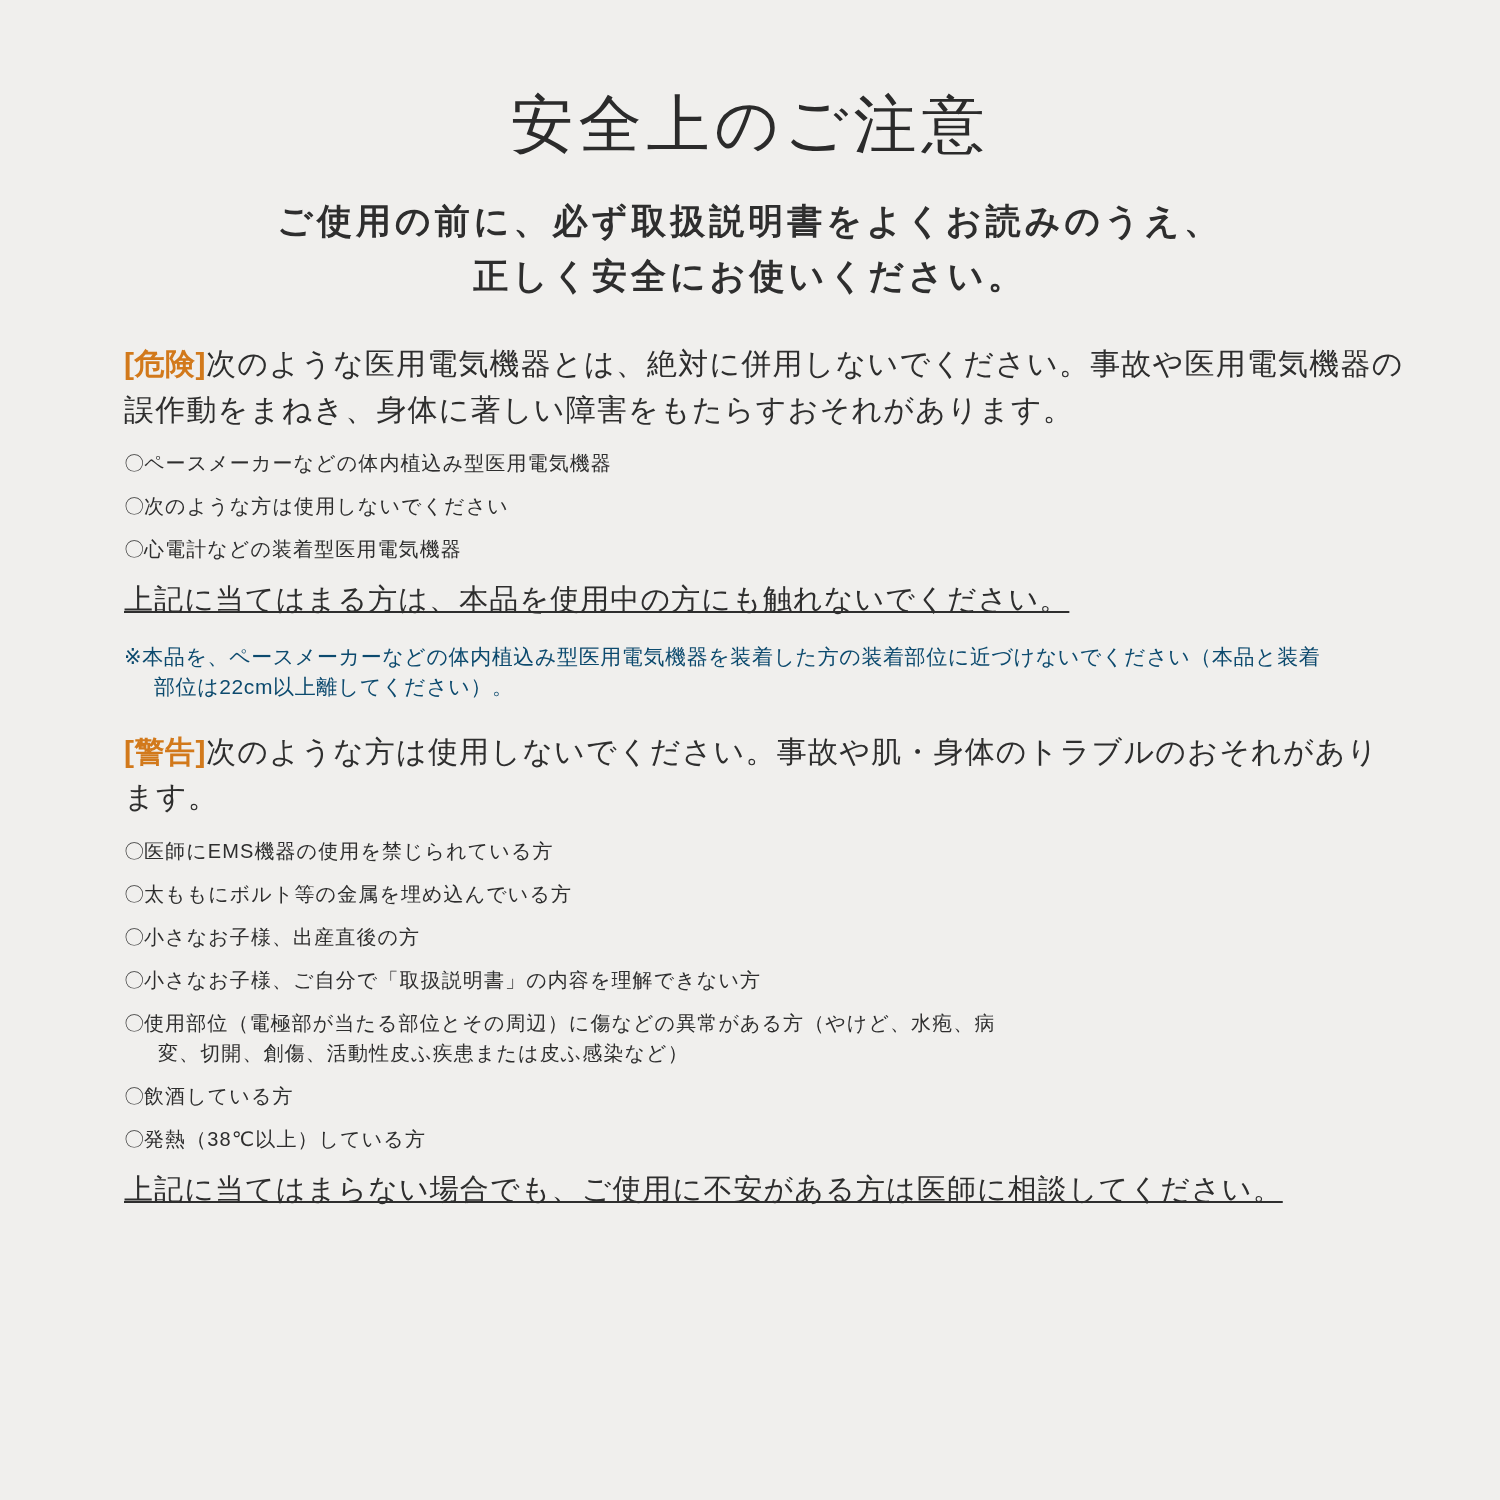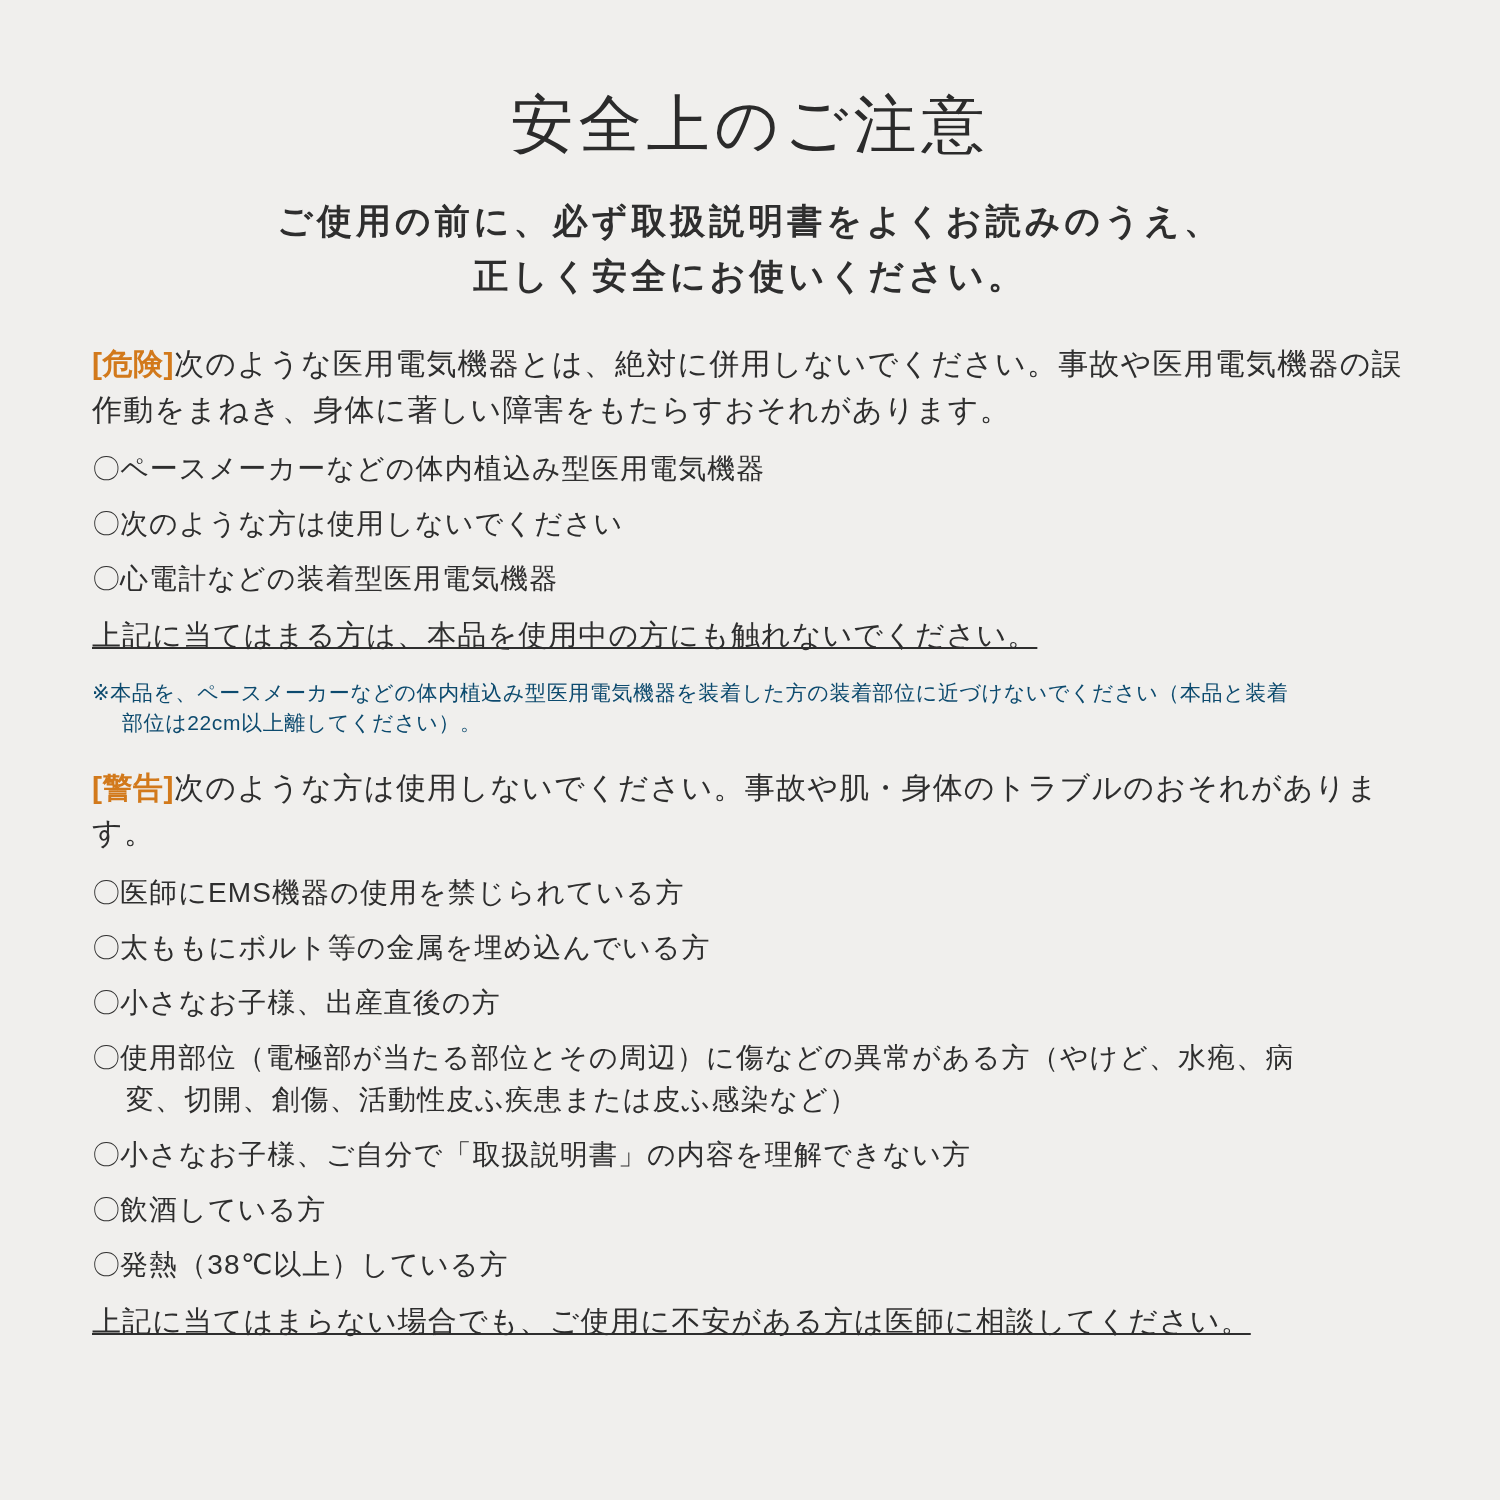--- a/index.html
+++ b/index.html
@@ -34,36 +34,37 @@
     text-align: center;
     font-size: 35px;
     letter-spacing: 4px;
     line-height: 1.55;
     color: #2e2e2e;
     margin: 0 0 38px 0;
     font-weight: bold;
   }
   .block {
     margin-bottom: 6px;
+    margin-left: 32px;
   }
   .lead {
     font-size: 30px;
     line-height: 1.52;
     letter-spacing: 1.2px;
     color: #2e2e2e;
     text-indent: 0;
     margin: 0 0 16px 0;
   }
   .tag {
     color: #d2791b;
     font-weight: 700;
     letter-spacing: 0.5px;
   }
   .item {
-    font-size: 28px;
+    font-size: 20px;
     line-height: 1.5;
     letter-spacing: 1.1px;
     color: #2e2e2e;
     margin: 0 0 13px 0;
     padding-left: 0;
   }
   .item .circ {
     letter-spacing: 0;
   }
   .item .cont {
@@ -116,21 +117,21 @@
       <div class="cont">部位は22cm以上離してください）。</div>
     </div>
   </div>
 
   <div class="block">
     <p class="lead"><span class="tag">[警告]</span><span>次のような方は使用しないでください。事故や肌・身体のトラブルのおそれがあります。</span></p>
 
     <p class="item"><span class="circ">〇</span><span>医師にEMS機器の使用を禁じられている方</span></p>
     <p class="item"><span class="circ">〇</span><span>太ももにボルト等の金属を埋め込んでいる方</span></p>
     <p class="item"><span class="circ">〇</span><span>小さなお子様、出産直後の方</span></p>
+    <p class="item"><span class="circ">〇</span><span>小さなお子様、ご自分で「取扱説明書」の内容を理解できない方</span></p>
     <p class="item"><span class="circ">〇</span><span>使用部位（電極部が当たる部位とその周辺）に傷などの異常がある方（やけど、水疱、病</span><span class="cont">変、切開、創傷、活動性皮ふ疾患または皮ふ感染など）</span></p>
-    <p class="item"><span class="circ">〇</span><span>小さなお子様、ご自分で「取扱説明書」の内容を理解できない方</span></p>
     <p class="item"><span class="circ">〇</span><span>飲酒している方</span></p>
     <p class="item"><span class="circ">〇</span><span>発熱（38℃以上）している方</span></p>
 
     <p class="closing">上記に当てはまらない場合でも、ご使用に不安がある方は医師に相談してください。</p>
   </div>
 
 </div>
 
 </body></html>

